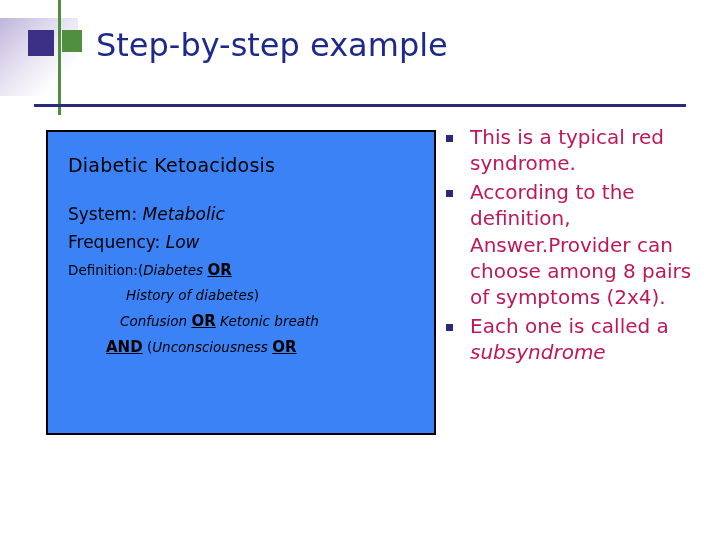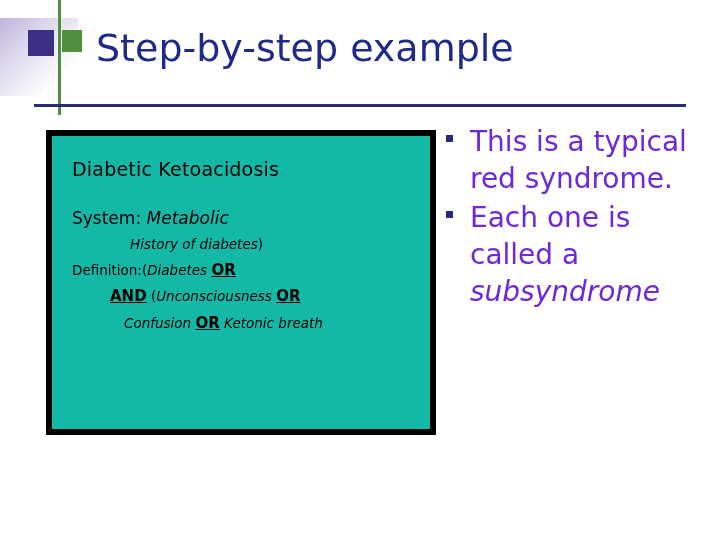--- a/index.html
+++ b/index.html
@@ -63,36 +63,36 @@
     height: 3px;
     background: #2b2a7a;
   }
 
   
   .slide-title {
     position: absolute;
     left: 96px;
     top: 28px;
     width: 560px;
-    font-size: 38px;
+    font-size: 32px;
     color: #1e2a8a;
     font-family: "DejaVu Sans", sans-serif;
     line-height: 1.1;
     white-space: nowrap;
   }
 
   
   .red-box {
     position: absolute;
     left: 46px;
     top: 130px;
     width: 390px;
     height: 305px;
-    background: #14b8a6;
-    border: 6px solid #000000;
+    background: #3b82f6;
+    border: 2px solid #000000;
     box-sizing: border-box;
     padding: 22px 14px 10px 20px;
   }
   .dka-heading {
     font-size: 19px;
     color: #000000;
     margin: 0 0 28px 0;
     letter-spacing: 0.2px;
   }
   .attr-line {
@@ -139,22 +139,22 @@
     line-height: 1;
   }
   .bullet-marker .sq {
     display: inline-block;
     width: 7px;
     height: 7px;
     background: #2b2a7a;
   }
   .bullet-text {
     flex: 1 1 auto;
-    font-size: 28px;
-    color: #6d28d9;
+    font-size: 20px;
+    color: #be185d;
     line-height: 1.32;
   }
   .bullet-text .ital {
   }
 </style>
 </head>
 <body>
 
 <div class="deco">
   <div class="deco-fade"></div>
@@ -166,44 +166,52 @@
 
 <div class="slide-title">Step-by-step example</div>
 
 <div class="red-box">
   <div class="dka-heading">Diabetic Ketoacidosis</div>
 
   <div class="attr-line">
     <span class="attr-label">System:</span>
     <span class="ital">Metabolic</span>
   </div>
-
-  <div class="def-line indent1">
-    <span class="ital">History of diabetes</span><span>)</span>
-  </div>
+  <div class="attr-line">
+    <span class="attr-label">Frequency:</span>
+    <span class="ital">Low</span>
+  </div>
+
   <div class="def-line">
     <span>Definition:</span><span>(</span><span class="ital">Diabetes</span>
     <span class="bold-u bigger">OR</span>
+  </div>
+  <div class="def-line indent1">
+    <span class="ital">History of diabetes</span><span>)</span>
+  </div>
+  <div class="def-line indent3">
+    <span class="ital">Confusion</span>
+    <span class="bold-u bigger">OR</span>
+    <span class="ital">Ketonic breath</span>
   </div>
   <div class="def-line indent2">
     <span class="bold-u bigger">AND</span>
     <span>(</span><span class="ital">Unconsciousness</span>
     <span class="bold-u bigger">OR</span>
   </div>
-  <div class="def-line indent3">
-    <span class="ital">Confusion</span>
-    <span class="bold-u bigger">OR</span>
-    <span class="ital">Ketonic breath</span>
-  </div>
 </div>
 
 <div class="bullets">
   <div class="bullet-row">
     <div class="bullet-marker"><span class="sq"></span></div>
     <div class="bullet-text">This is a typical red syndrome.</div>
+  </div>
+  <div class="bullet-row">
+    <div class="bullet-marker"><span class="sq"></span></div>
+    <div class="bullet-text">According to the definition, Answer.Provider can choose among 8 pairs of symptoms (2x4).</div>
   </div>
   <div class="bullet-row">
     <div class="bullet-marker"><span class="sq"></span></div>
     <div class="bullet-text">
       <span>Each one is called a </span><span class="ital">subsyndrome</span>
     </div>
   </div>
 </div>
 
 </body></html>

